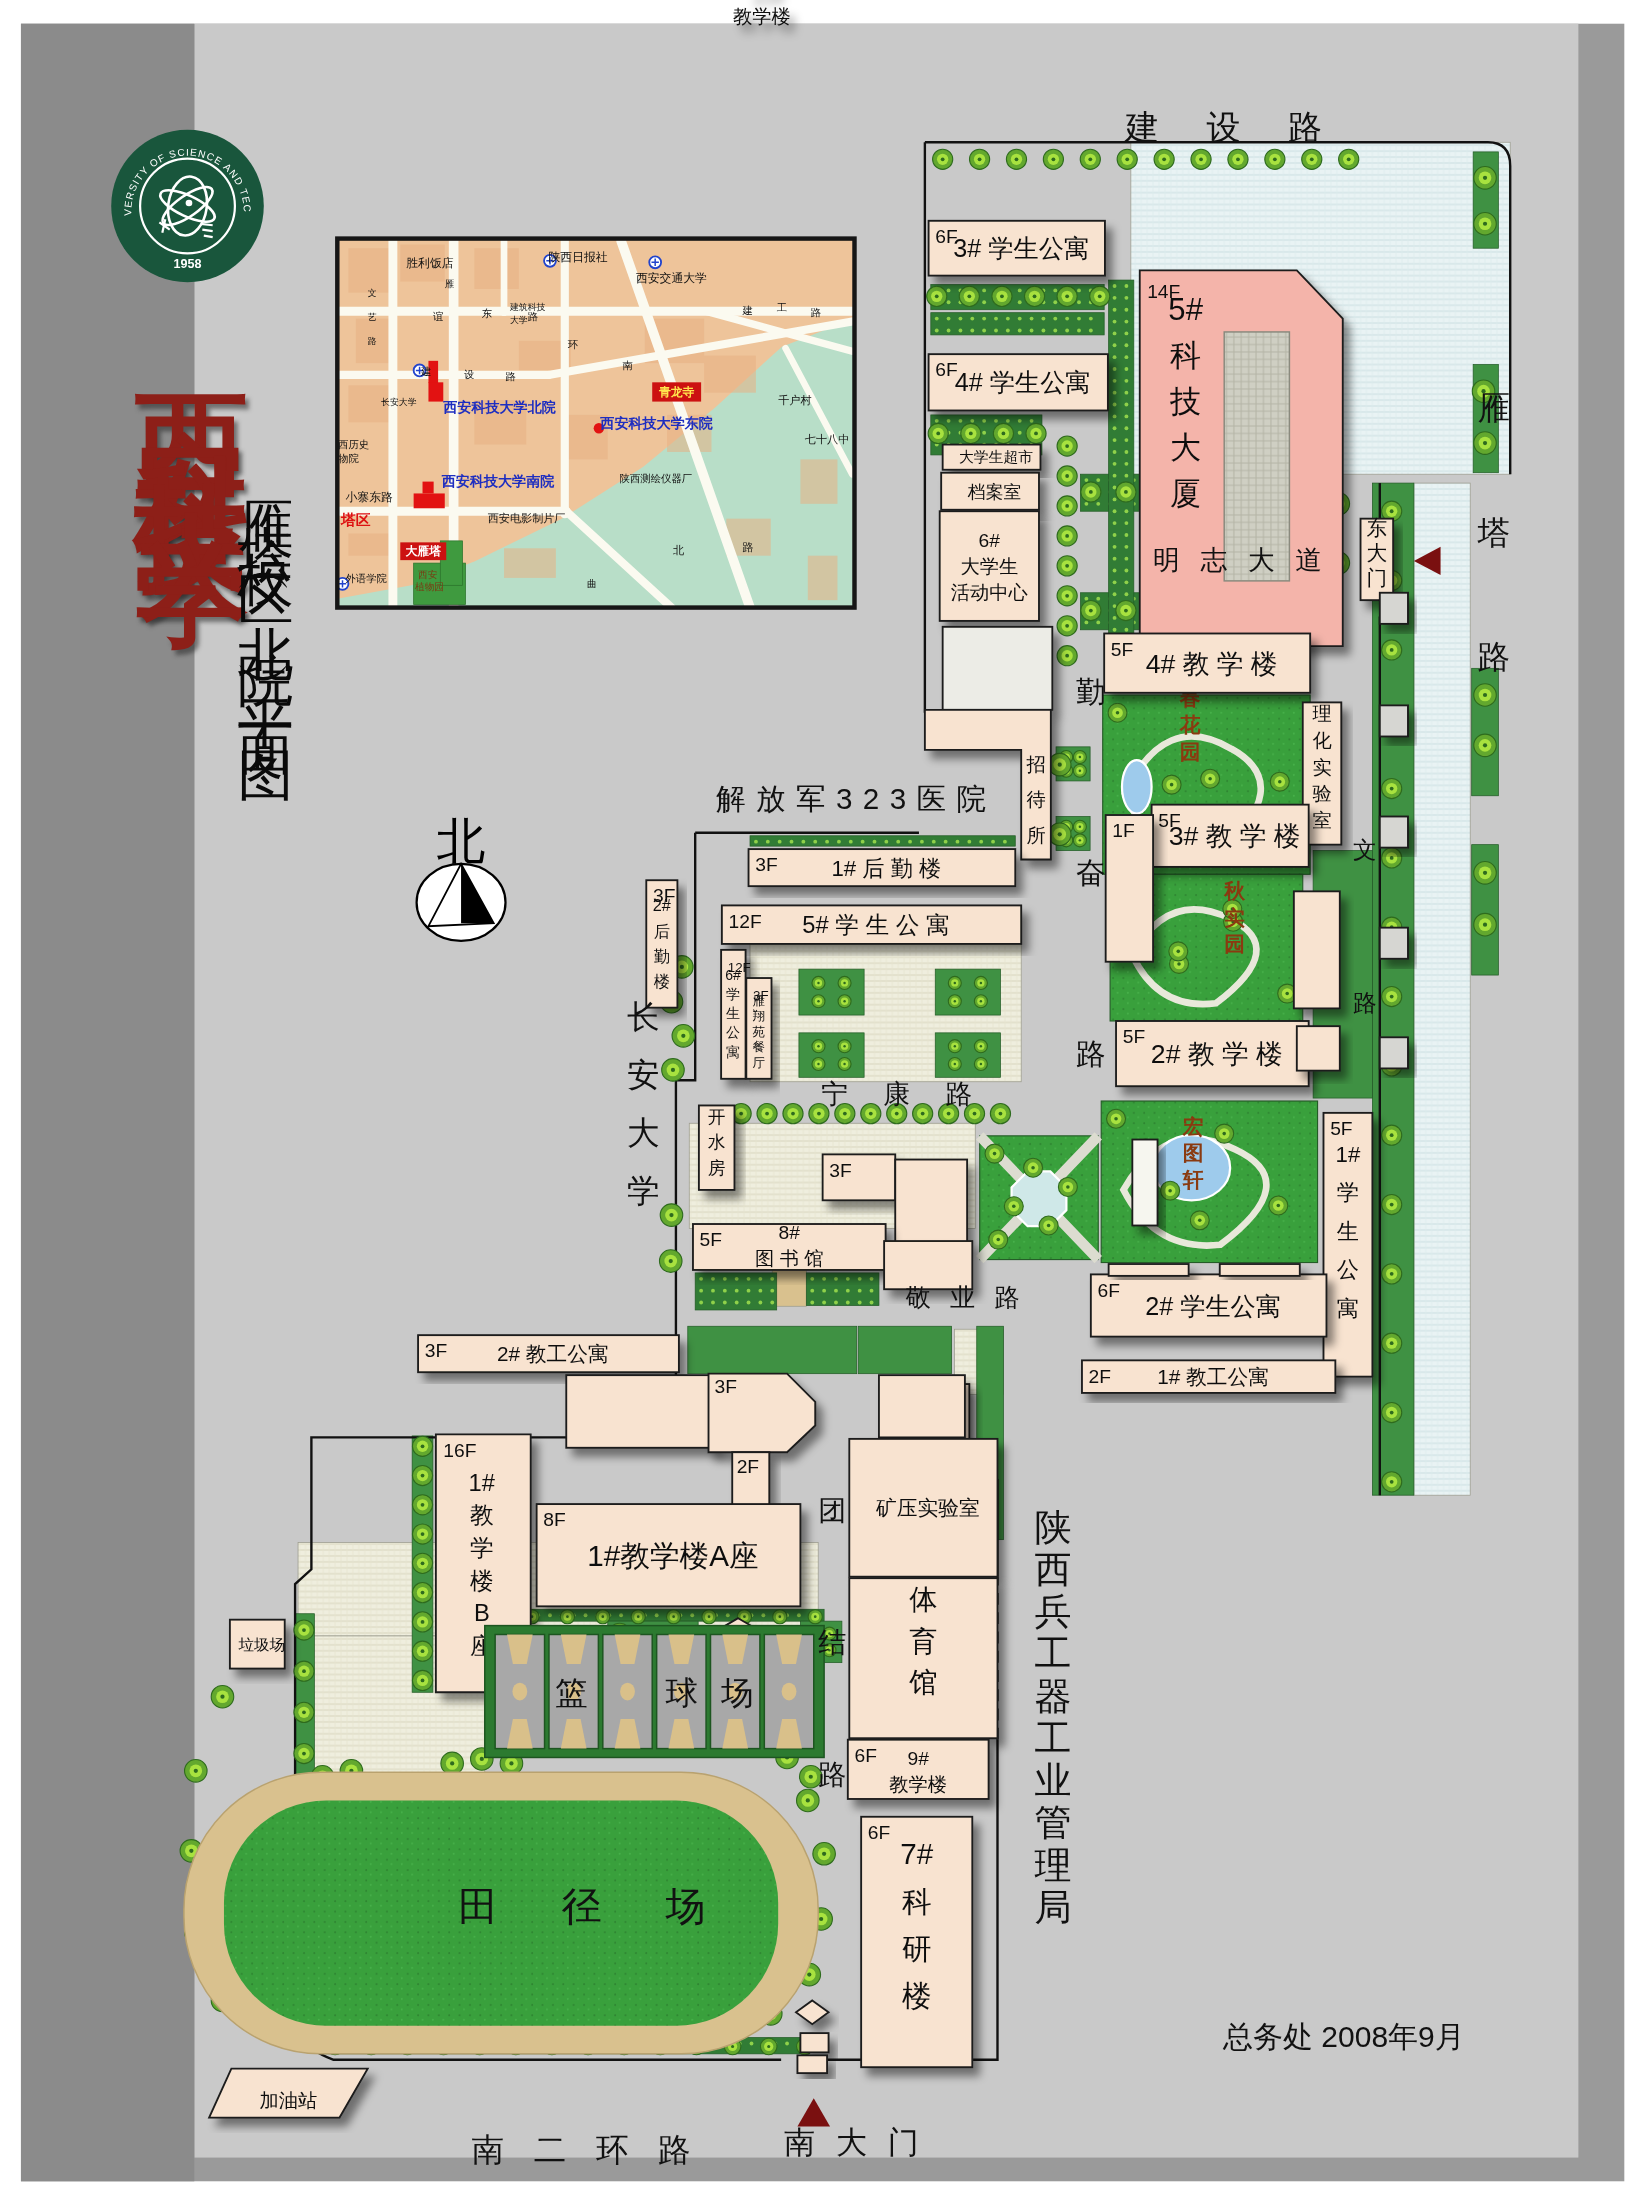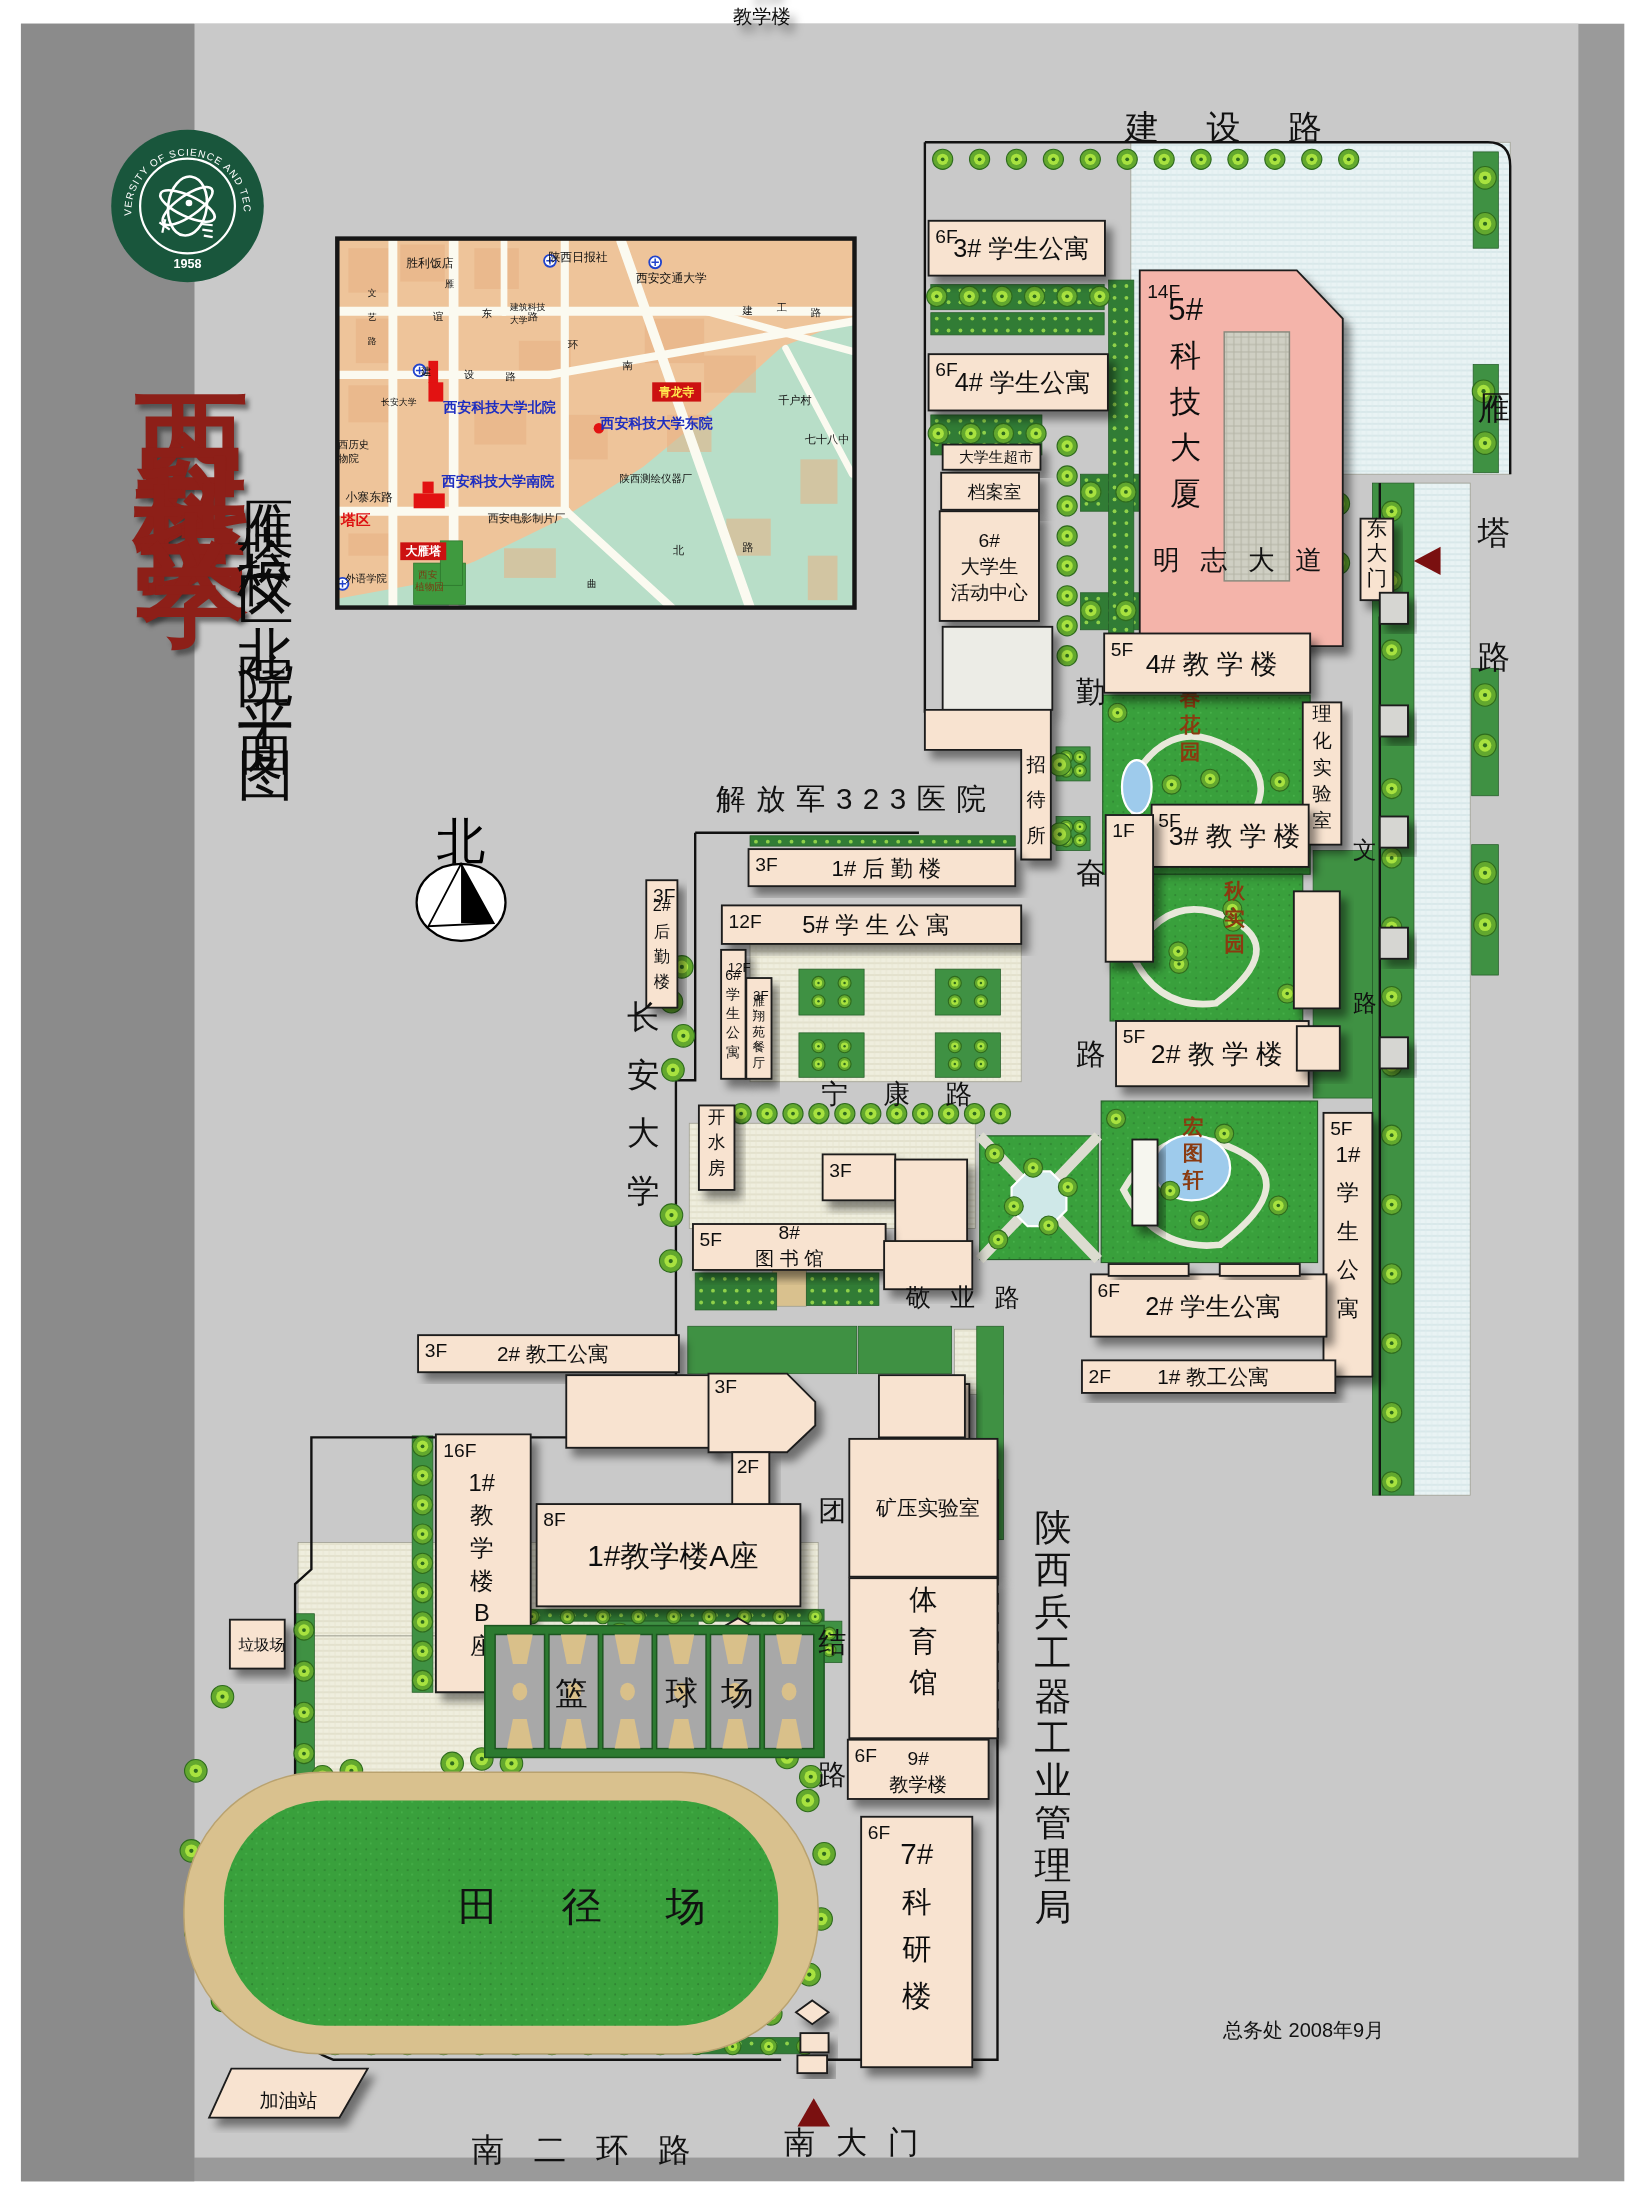--- a/index.html
+++ b/index.html
@@ -4,21 +4,21 @@
 <style>
   html,body{margin:0;padding:0}
   body{width:1646px;height:2205px;position:relative;background:#ffffff;
        font-family:"Liberation Sans","DejaVu Sans",sans-serif}
   #map{position:absolute;left:0;top:0}
   .vcol{position:absolute;writing-mode:vertical-rl;text-orientation:upright;white-space:nowrap}
   #univ-name{left:117px;top:307px;font-family:"DejaVu Serif","Liberation Serif",serif;
      font-weight:bold;font-size:113px;letter-spacing:28px;color:#8d1f18;
      text-shadow:3.7px 4.4px 4.4px rgba(40,40,40,.55)}
   #campus-title{left:228px;top:456px;font-size:56px;letter-spacing:25px;color:#0a0a0a;font-weight:500}
-  #footer-note{position:absolute;left:1223px;top:2017px;font-size:20px;color:#111}
+  #footer-note{position:absolute;left:1223px;top:2017px;font-size:30px;color:#111}
   #logo{position:absolute;left:108px;top:126px}
 </style>
 </head>
 <body>
 
 <svg id="map" width="1646" height="2205" viewBox="0 0 2221 2976">
   <defs>
     <filter id="ds" x="-20%" y="-20%" width="150%" height="150%">
       <feDropShadow dx="9" dy="11" stdDeviation="6" flood-opacity="0.45"></feDropShadow>
     </filter>

